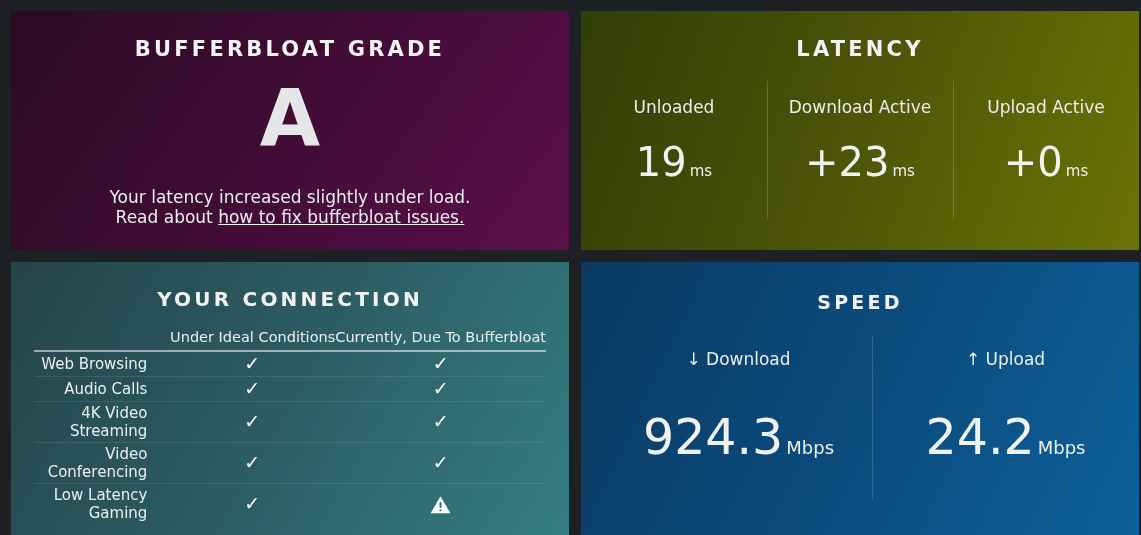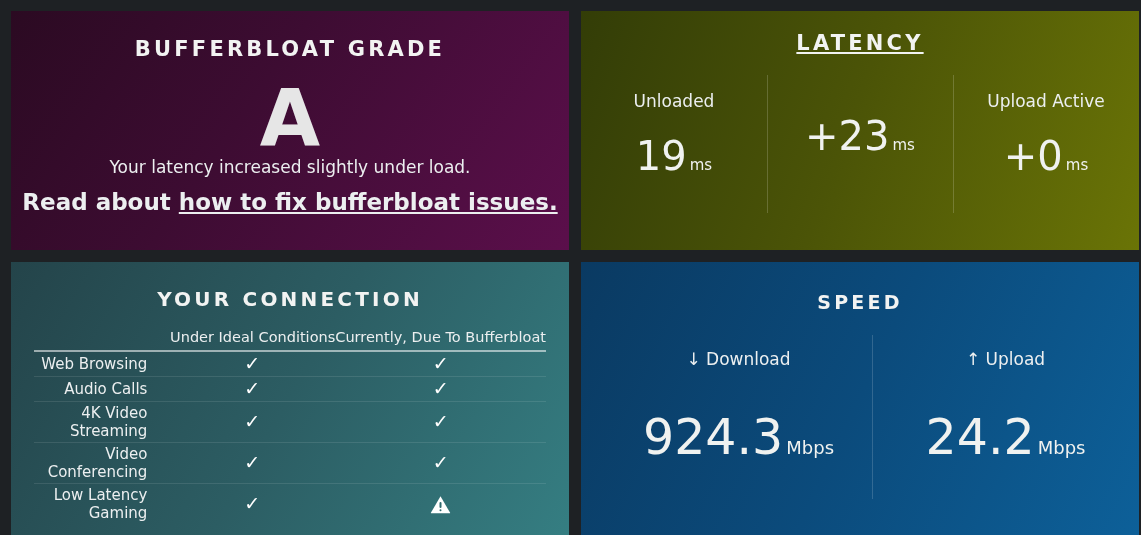--- a/index.html
+++ b/index.html
@@ -36,44 +36,43 @@
 
   
   .panel-title {
     text-align: center;
     font-size: 21px;
     font-weight: bold;
     letter-spacing: 3.2px;
     color: #f2f3f2;
   }
   .title-grade   { padding-top: 26px; }
-  .title-latency { padding-top: 20px; text-decoration: underline; }
+  .title-latency { padding-top: 26px; }
   .title-conn    { padding-top: 25px; font-size: 20px; }
   .title-speed   { padding-top: 29px; font-size: 19px; }
 
   
   .grade-letter {
     text-align: center;
     font-size: 78px;
     font-weight: bold;
     line-height: 1;
     margin-top: 18px;
     color: #e6e6e6;
   }
   .grade-desc {
     text-align: center;
     font-size: 17px;
+    margin-top: 30px;
     color: #eceff0;
   }
   .grade-readabout {
     text-align: center;
-    font-size: 23px;
-    margin-top: 12px;
-    color: #eceff0;
-    font-weight: bold;
+    font-size: 17px;
+    color: #eceff0;
   }
   .grade-readabout a {
     color: #eceff0;
     text-decoration: underline;
   }
 
   
   .lat-cols {
     display: flex;
     margin-top: 20px;
@@ -177,20 +176,21 @@
   <section class="panel panel-latency">
     <div class="panel-title title-latency">LATENCY</div>
     <div class="lat-cols">
 
       <div class="lat-col">
         <div class="lat-label">Unloaded</div>
         <div class="lat-value"><span>19</span><span class="lat-unit">ms</span></div>
       </div>
 
       <div class="lat-col">
+        <div class="lat-label">Download Active</div>
         <div class="lat-value"><span>+23</span><span class="lat-unit">ms</span></div>
       </div>
 
       <div class="lat-col">
         <div class="lat-label">Upload Active</div>
         <div class="lat-value"><span>+0</span><span class="lat-unit">ms</span></div>
       </div>
 
     </div>
   </section>

